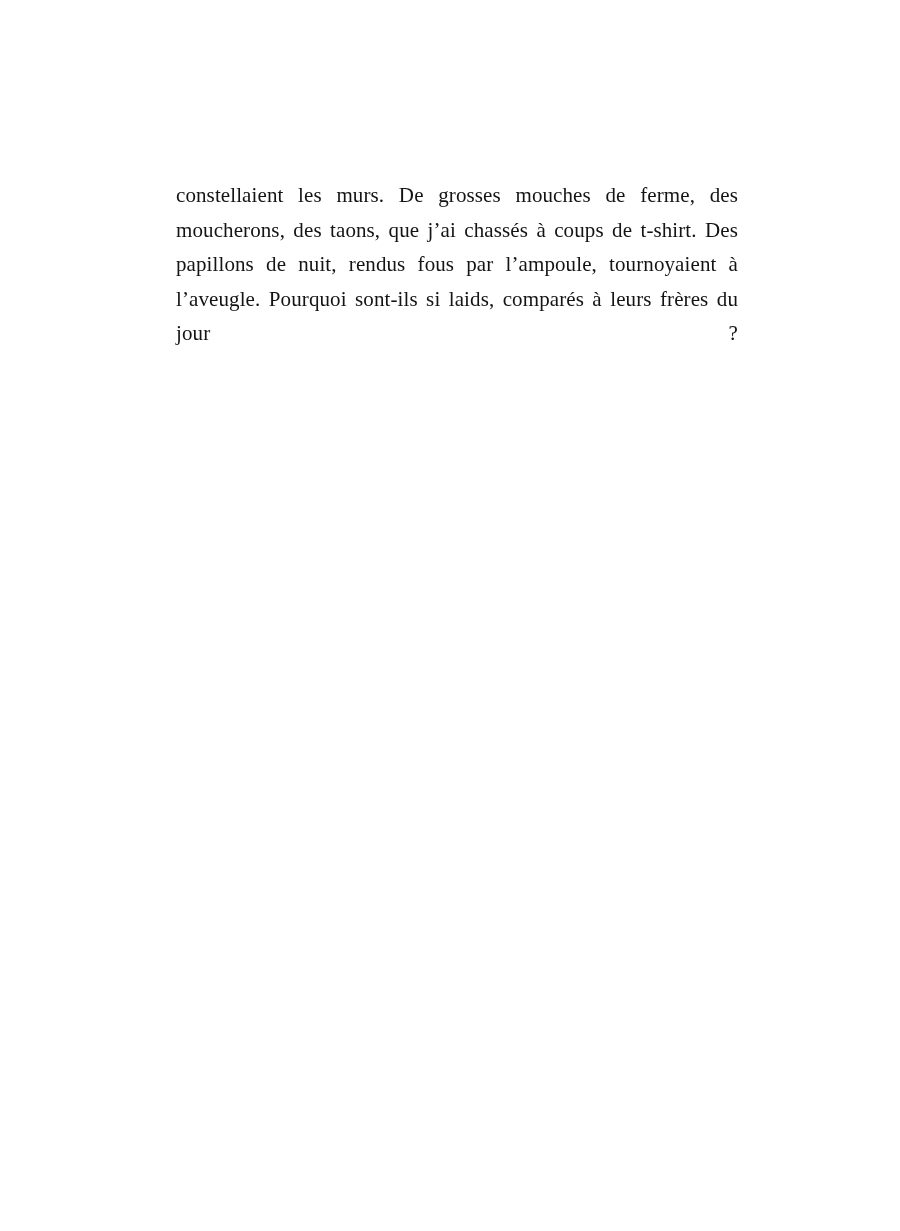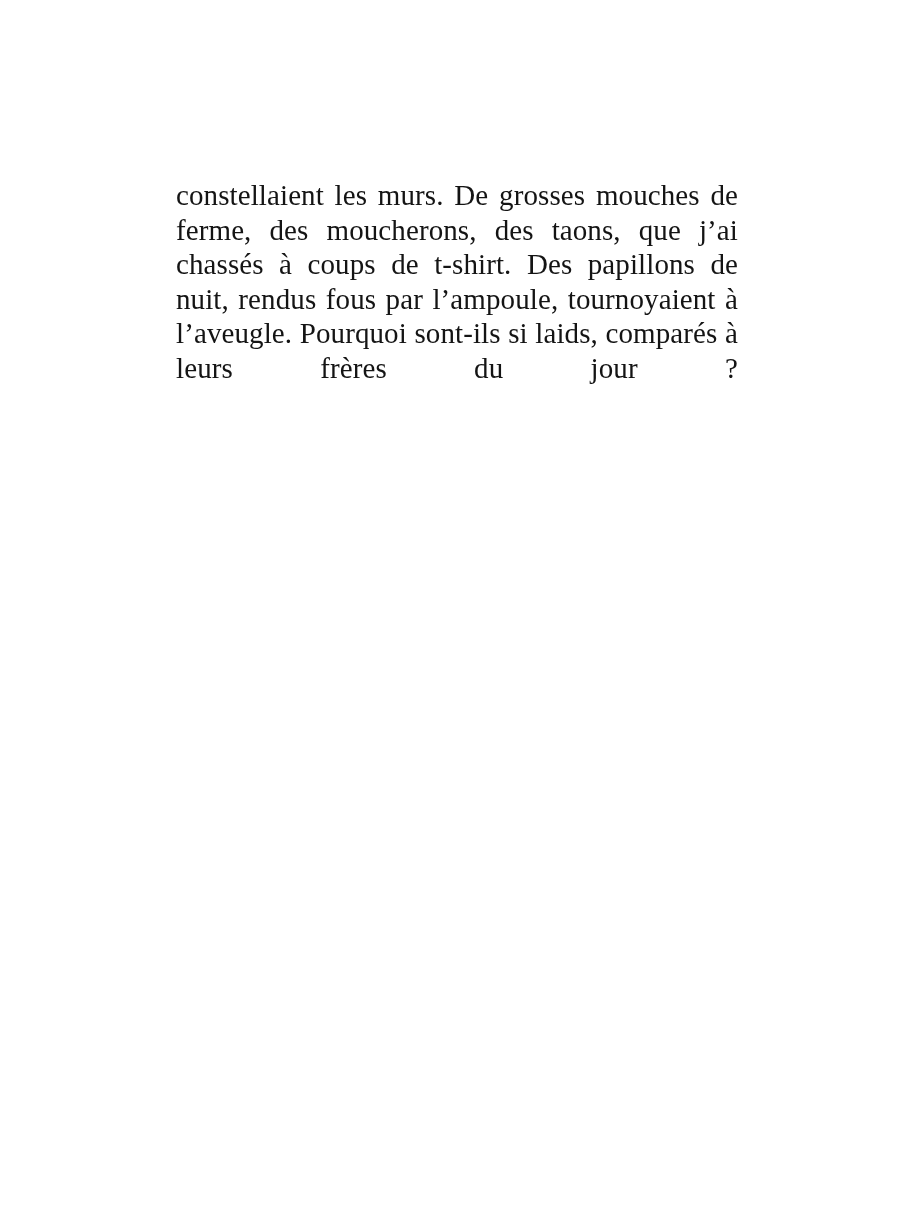--- a/index.html
+++ b/index.html
@@ -25,21 +25,21 @@
 
   .text-block {
     position: absolute;
     left: 176px;
     top: 178px;
     width: 562px;
   }
 
   .body-paragraph {
     margin: 0;
-    font-size: 29px;
+    font-size: 21px;
     line-height: 34.5px;
     text-align: justify;
     text-justify: inter-word;
     color: #141414;
     font-weight: 400;
     letter-spacing: 0.1px;
     word-spacing: 0.2px;
     hyphens: none;
   }
 

